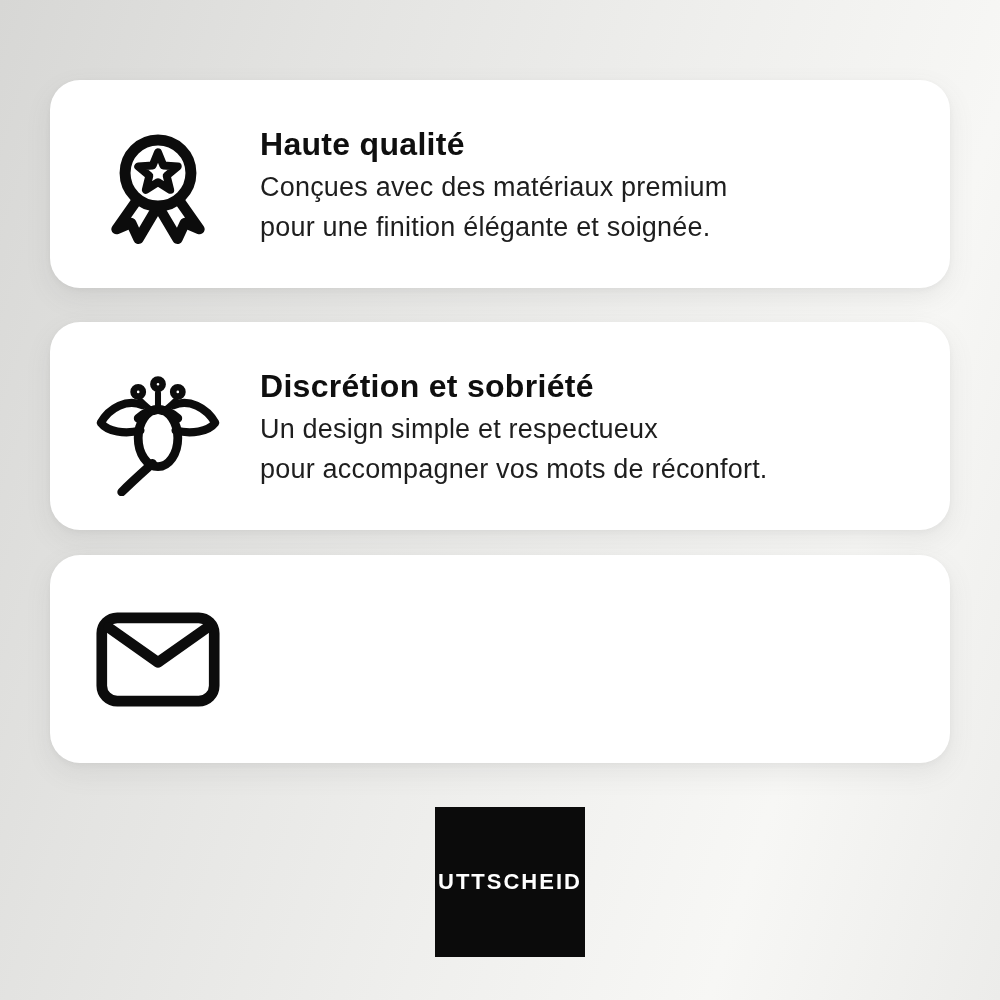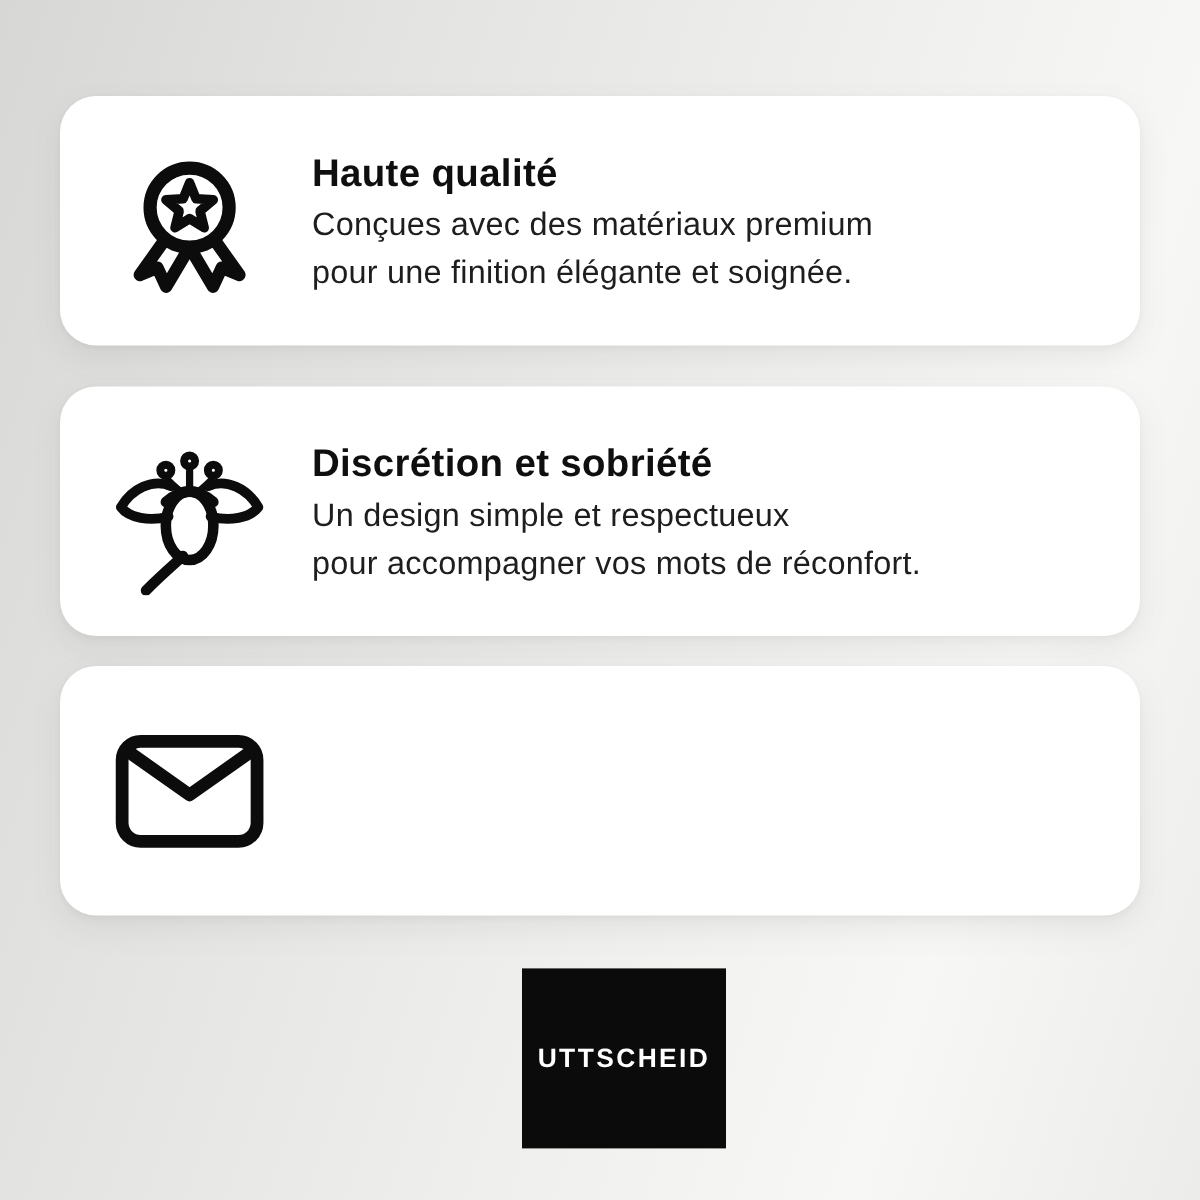--- a/index.html
+++ b/index.html
@@ -54,21 +54,21 @@
     font-size: 27px;
     font-weight: normal;
     color: #1e1e1e;
     letter-spacing: 0.2px;
     line-height: 40px;
   }
   .logo-square {
     position: absolute;
     left: 435px;
     top: 807px;
-    width: 170px;
+    width: 150px;
     height: 150px;
     background: #0b0b0b;
     display: flex;
     align-items: center;
     justify-content: center;
   }
   .logo-text {
     color: #ffffff;
     font-size: 22px;
     font-weight: bold;

